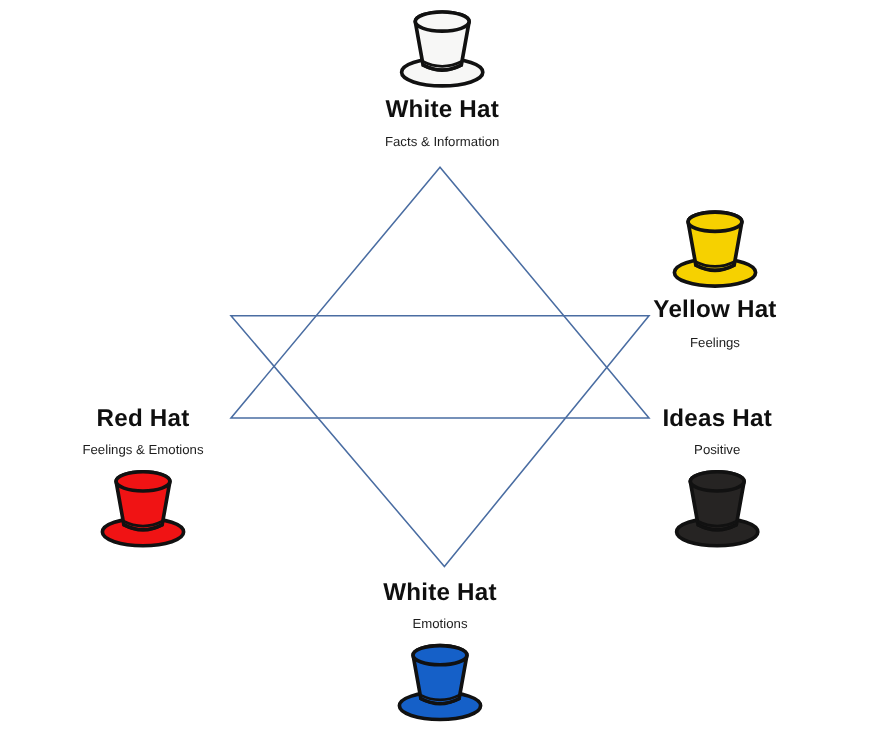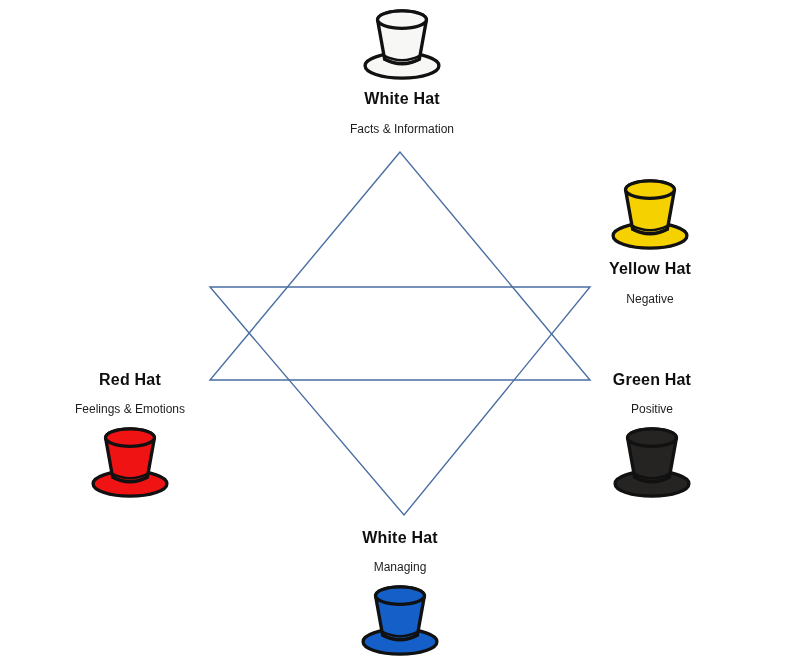--- a/index.html
+++ b/index.html
@@ -3,29 +3,29 @@
 <meta charset="utf-8">
 <style>
   html,body{margin:0;padding:0;background:#ffffff;}
   .canvas{
     position:relative;width:800px;height:667px;background:#ffffff;overflow:hidden;
     font-family:"Liberation Sans", sans-serif;color:#0f0f0f;
   }
   .lines{position:absolute;left:0;top:0;width:800px;height:667px;pointer-events:none;}
   .node{position:absolute;width:220px;display:flex;flex-direction:column;align-items:center;text-align:center;}
   .hat{width:84px;height:73px;flex:0 0 auto;}
-  .title{font-size:16px;font-weight:700;line-height:24px;color:#0f0f0f;letter-spacing:.2px;}
+  .title{font-size:22px;font-weight:700;line-height:24px;color:#0f0f0f;letter-spacing:.2px;}
   .subtitle{font-size:12px;font-weight:400;line-height:18px;color:#1d1d1d;}
   .hat-first .title{margin-top:6px;}
   .hat-first .subtitle{margin-top:9px;}
   .text-first .subtitle{margin-top:8px;}
   .text-first .hat{margin-top:8px;}
   #node-white{left:292px;top:8px;}
   #node-green{left:36px;top:188px;}
-  #node-yellow{left:540px;top:178px;}
+  #node-yellow{left:540px;top:190px;}
   #node-red{left:20px;top:368px;}
   #node-black{left:542px;top:368px;}
   #node-blue{left:290px;top:526px;}
 </style>
 </head>
 <body>
 
 <div class="canvas">
 
   <svg class="lines" viewBox="0 0 800 667">
@@ -52,54 +52,54 @@
     <svg class="hat" viewBox="0 0 100 88">
       <g stroke="#111111" stroke-width="4" stroke-linejoin="round" fill="#f6d100">
         <ellipse cx="50" cy="69.5" rx="44.5" ry="15"></ellipse>
         <path d="M20.5 14 L29 61.5 Q50 73 71 61.5 L79.5 14 A29.5 10.5 0 0 0 20.5 14 Z"></path>
         <ellipse cx="50" cy="14" rx="29.5" ry="10.5"></ellipse>
         <path d="M28.3 57.5 Q50 68.5 71.7 57.5" fill="none" stroke-width="3"></path>
         <path d="M27.8 61.5 Q50 72.5 72.2 61.5" fill="none" stroke-width="3"></path>
       </g>
     </svg>
     <div class="title">Yellow Hat</div>
-    <div class="subtitle">Negative</div>
+    <div class="subtitle">Feelings</div>
   </div>
 
   <div class="node text-first" id="node-red">
     <div class="title">Red Hat</div>
     <div class="subtitle">Feelings &amp; Emotions</div>
     <svg class="hat" viewBox="0 0 100 88">
       <g stroke="#111111" stroke-width="4" stroke-linejoin="round" fill="#f01314">
         <ellipse cx="50" cy="69.5" rx="44.5" ry="15"></ellipse>
         <path d="M20.5 14 L29 61.5 Q50 73 71 61.5 L79.5 14 A29.5 10.5 0 0 0 20.5 14 Z"></path>
         <ellipse cx="50" cy="14" rx="29.5" ry="10.5"></ellipse>
         <path d="M28.3 57.5 Q50 68.5 71.7 57.5" fill="none" stroke-width="3"></path>
         <path d="M27.8 61.5 Q50 72.5 72.2 61.5" fill="none" stroke-width="3"></path>
       </g>
     </svg>
   </div>
 
   <div class="node text-first" id="node-black">
-    <div class="title">Green Hat</div>
+    <div class="title">Ideas Hat</div>
     <div class="subtitle">Positive</div>
     <svg class="hat" viewBox="0 0 100 88">
       <g stroke="#111111" stroke-width="4" stroke-linejoin="round" fill="#262423">
         <ellipse cx="50" cy="69.5" rx="44.5" ry="15"></ellipse>
         <path d="M20.5 14 L29 61.5 Q50 73 71 61.5 L79.5 14 A29.5 10.5 0 0 0 20.5 14 Z"></path>
         <ellipse cx="50" cy="14" rx="29.5" ry="10.5"></ellipse>
         <path d="M28.3 57.5 Q50 68.5 71.7 57.5" fill="none" stroke-width="3"></path>
         <path d="M27.8 61.5 Q50 72.5 72.2 61.5" fill="none" stroke-width="3"></path>
       </g>
     </svg>
   </div>
 
   <div class="node text-first" id="node-blue">
     <div class="title">White Hat</div>
-    <div class="subtitle">Managing</div>
+    <div class="subtitle">Emotions</div>
     <svg class="hat" viewBox="0 0 100 88">
       <g stroke="#111111" stroke-width="4" stroke-linejoin="round" fill="#1560c8">
         <ellipse cx="50" cy="69.5" rx="44.5" ry="15"></ellipse>
         <path d="M20.5 14 L29 61.5 Q50 73 71 61.5 L79.5 14 A29.5 10.5 0 0 0 20.5 14 Z"></path>
         <ellipse cx="50" cy="14" rx="29.5" ry="10.5"></ellipse>
         <path d="M28.3 57.5 Q50 68.5 71.7 57.5" fill="none" stroke-width="3"></path>
         <path d="M27.8 61.5 Q50 72.5 72.2 61.5" fill="none" stroke-width="3"></path>
       </g>
     </svg>
   </div>

